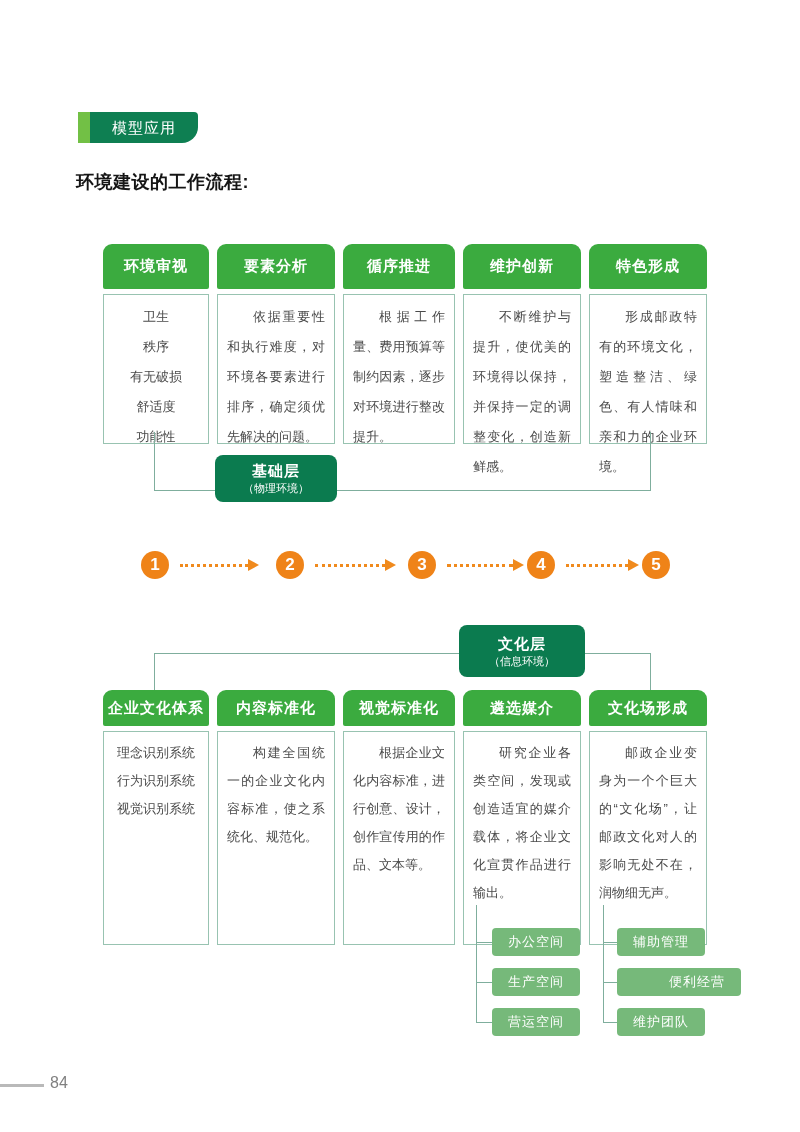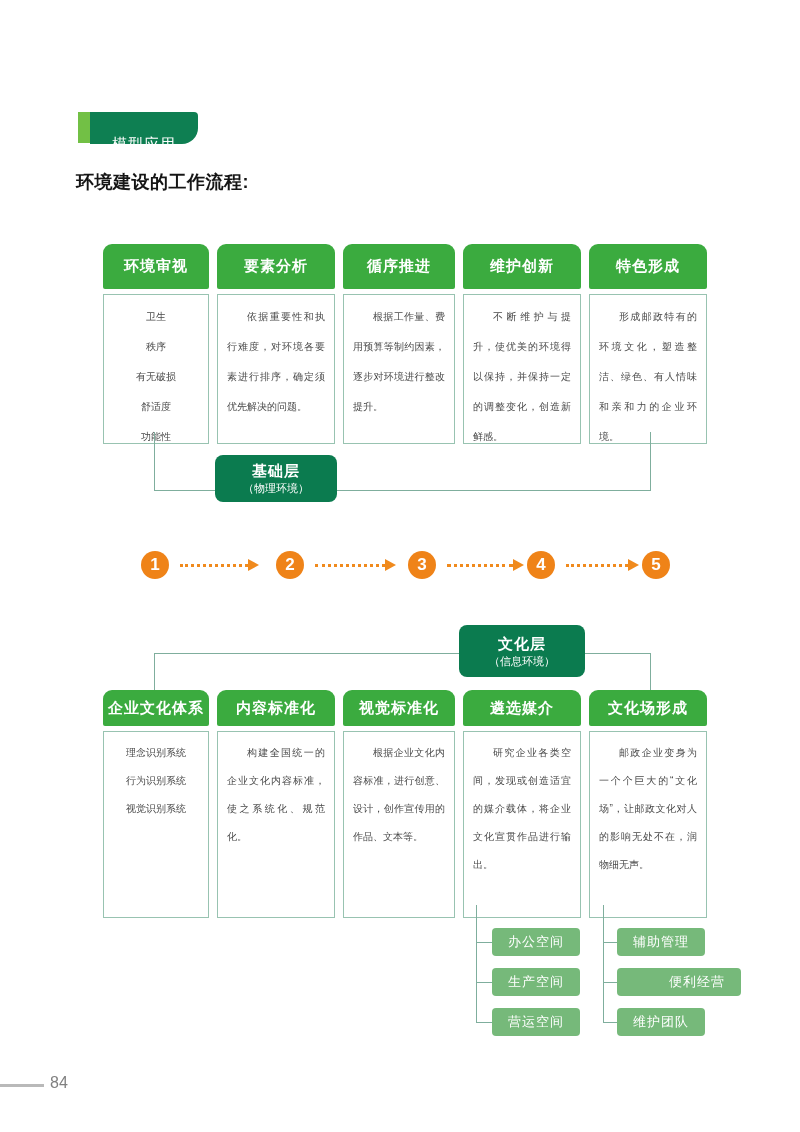--- a/index.html
+++ b/index.html
@@ -12,21 +12,21 @@
     width:800px;height:1132px;
     background:#ffffff;
     overflow:hidden;
   }
 
   
   .badge{position:absolute;left:78px;top:112px;display:flex;align-items:stretch;height:31px;}
   .badge-strip{width:12px;background:#72C045;}
   .badge-label{
     background:#0E7F52;color:#fff;font-size:15px;line-height:31px;
-    padding:16px 22px;border-radius:0 4px 16px 0;letter-spacing:1px;
+    padding:0 22px;border-radius:0 4px 16px 0;letter-spacing:1px;
   }
 
   
   .heading{
     position:absolute;left:76px;top:170px;margin:0;
     font-size:18px;font-weight:bold;color:#151515;letter-spacing:0.5px;
   }
 
   
   .col{position:absolute;}
@@ -38,24 +38,24 @@
   .c4{left:463px;width:118px;}
   .c5{left:589px;width:118px;}
   .col-header{
     height:45px;background:#3BAB3F;border-radius:9px 9px 2px 2px;
     color:#fff;font-weight:bold;font-size:15px;letter-spacing:1px;
     display:flex;align-items:center;justify-content:center;
   }
   .row2-col .col-header{height:36px;}
   .col-body{
     margin-top:5px;border:1px solid #98C3B1;background:#fff;
-    padding:7px 9px;box-sizing:border-box;color:#4a4a4a;font-size:10px;
+    padding:7px 9px;box-sizing:border-box;color:#4a4a4a;font-size:13px;
   }
   .row1-col .col-body{height:150px;line-height:30px;}
-  .row2-col .col-body{height:187px;line-height:28px;}
+  .row2-col .col-body{height:214px;line-height:28px;}
   .para{margin:0;text-align:justify;text-indent:2em;}
   .list-line{text-align:center;}
 
   
   .ln{position:absolute;background:#7FAE9D;}
   .r1-vl{left:154px;top:432px;width:1px;height:58px;}
   .r1-h {left:154px;top:490px;width:497px;height:1px;}
   .r1-vr{left:650px;top:432px;width:1px;height:58px;}
   .cl-h {left:154px;top:653px;width:497px;height:1px;}
   .cl-vl{left:154px;top:653px;width:1px;height:37px;}

